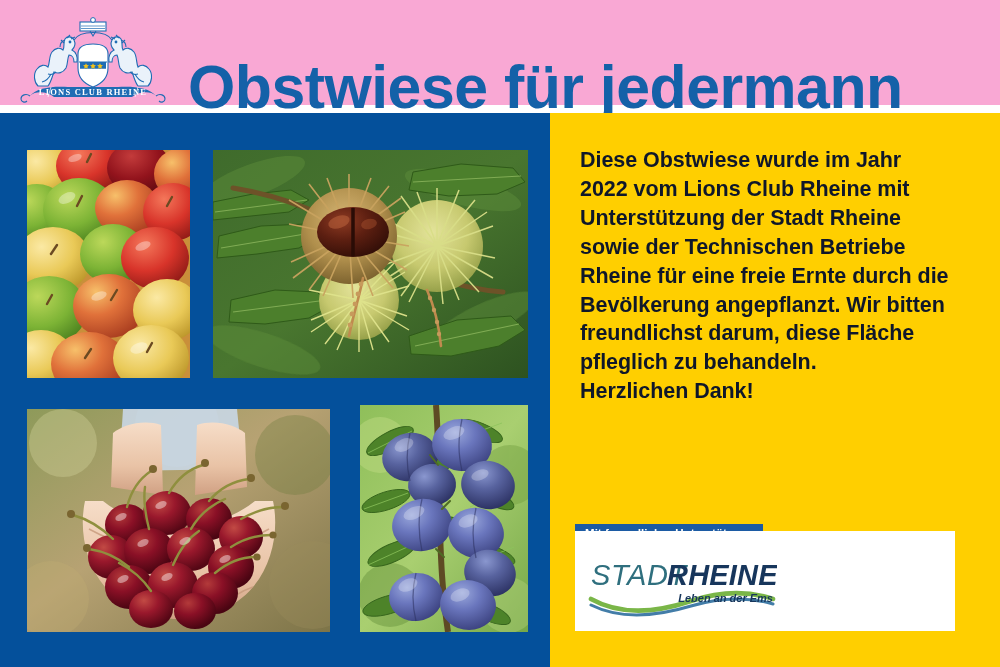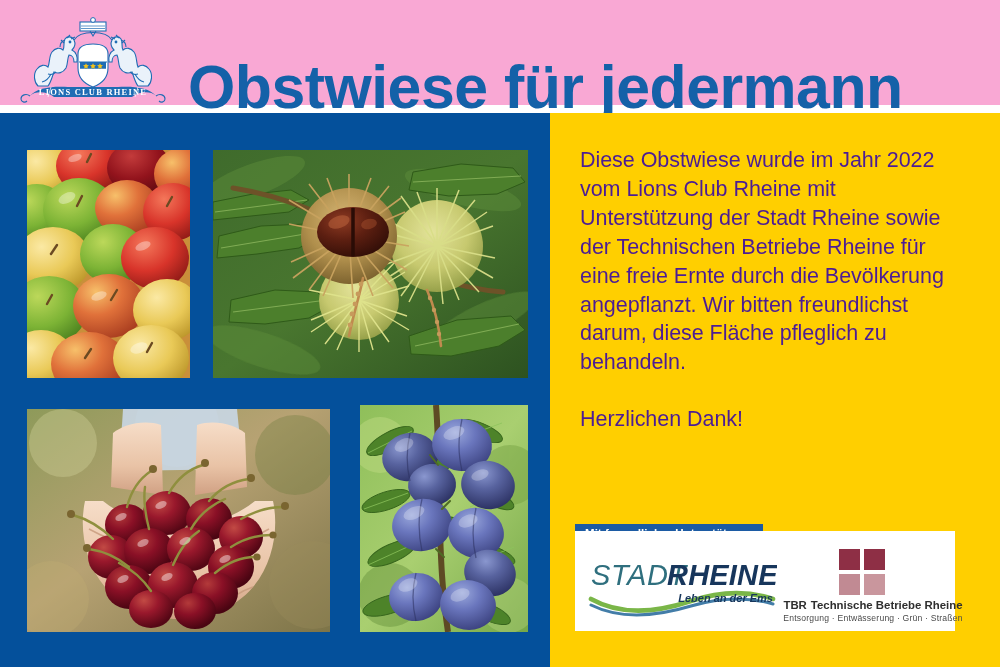--- a/index.html
+++ b/index.html
@@ -56,28 +56,28 @@
   .ph-apples{left:27px;top:150px;width:163px;height:228px;}
   .ph-chestnut{left:213px;top:150px;width:315px;height:228px;}
   .ph-cherries{left:27px;top:409px;width:303px;height:223px;}
   .ph-plums{left:360px;top:405px;width:168px;height:227px;}
   .photo svg{display:block;width:100%;height:100%;}
 
   
   .blurb{
     position:absolute;
     left:580px;top:146px;width:372px;
-    color:#4c1d95;
+    color:#0f172a;
     font-size:21.5px;
-    font-weight:normal;
+    font-weight:bold;
     line-height:1.345;
     letter-spacing:-0.05px;
   }
   .blurb p{margin:0;}
-  .blurb .thanks{margin-top:28px;}
+  .blurb .thanks{}
 
   
   .sponsor-box{
     position:absolute;left:575px;top:531px;width:380px;height:100px;
     background:#ffffff;
   }
   .sponsor-ribbon{
     position:absolute;left:575px;top:524px;
     height:19px;
     background:#1c5ba4;
@@ -547,30 +547,16 @@
     <div class="stadtrheine">
       <svg viewBox="0 0 190 68">
         <text x="4" y="34" font-family="'Liberation Sans', sans-serif" font-size="29" font-style="italic" fill="#2f6f7e" letter-spacing="0.6">STADT</text>
         <text x="80" y="34" font-family="'Liberation Sans', sans-serif" font-size="29" font-style="italic" font-weight="bold" fill="#17365c" letter-spacing="0.2">RHEINE</text>
         <path d="M4 48 C36 66 74 60 104 50 C134 40 162 40 186 48" stroke="#7ab648" stroke-width="4.6" fill="none" stroke-linecap="round"></path>
         <path d="M4 54 C36 70 74 64 104 55 C134 46 162 46 186 53" stroke="#2f6f9e" stroke-width="3" fill="none" stroke-linecap="round" opacity="0.9"></path>
         <text x="186" y="51" text-anchor="end" font-family="'Liberation Sans', sans-serif" font-size="11" font-style="italic" font-weight="bold" fill="#17365c">Leben an der Ems</text>
       </svg>
     </div>
 
-    <div class="tbr">
-      <svg viewBox="0 0 180 80">
-        <g>
-          <rect x="56" y="4" width="21" height="21" fill="#8e2f45"></rect>
-          <rect x="81" y="4" width="21" height="21" fill="#8e2f45"></rect>
-          <rect x="56" y="29" width="21" height="21" fill="#c18a93"></rect>
-          <rect x="81" y="29" width="21" height="21" fill="#c9969d"></rect>
-        </g>
-        <text x="90" y="64" text-anchor="middle" font-family="'Liberation Sans', sans-serif" font-size="11.4" font-weight="bold" fill="#2f2f2f">
-          <tspan>TBR</tspan><tspan dx="4">Technische Betriebe Rheine</tspan>
-        </text>
-        <text x="90" y="76" text-anchor="middle" font-family="'Liberation Sans', sans-serif" font-size="8.6" fill="#4a4a4a" letter-spacing="0.2">Entsorgung · Entwässerung · Grün · Straßen</text>
-      </svg>
-    </div>
 
   </div>
 
 </div>
 
 </body></html>

